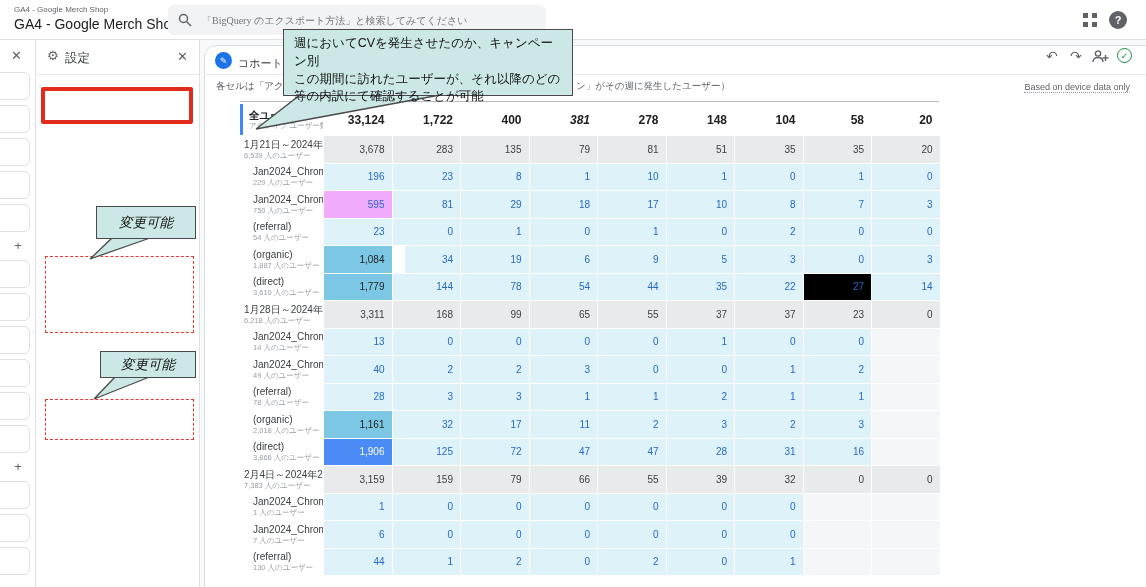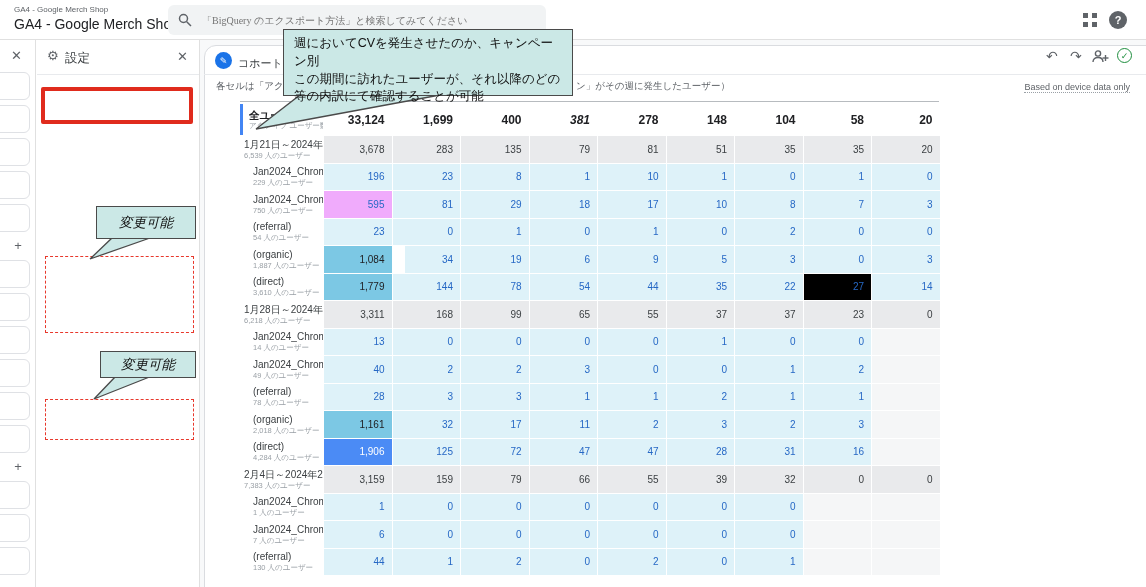--- a/index.html
+++ b/index.html
@@ -218,21 +218,21 @@
 
   <div class="tbl">
     <div class="tbl-rule"></div>
     <div>
         <div class="trow total">
           <div class="lbl">
             <div class="l1">全ユーザー</div>
             <div class="l2">アクティブ ユーザー数</div>
           </div>
           <div class="cell" style="background: rgb(255, 255, 255); color: rgb(32, 33, 36);">33,124</div>
-          <div class="cell" style="background: rgb(255, 255, 255); color: rgb(32, 33, 36);">1,699</div>
+          <div class="cell" style="background: rgb(255, 255, 255); color: rgb(32, 33, 36);">1,722</div>
           <div class="cell" style="background: rgb(255, 255, 255); color: rgb(32, 33, 36);">400</div>
           <div class="cell" style="background: rgb(255, 255, 255); color: rgb(32, 33, 36); font-style: italic;">381</div>
           <div class="cell" style="background: rgb(255, 255, 255); color: rgb(32, 33, 36);">278</div>
           <div class="cell" style="background: rgb(255, 255, 255); color: rgb(32, 33, 36);">148</div>
           <div class="cell" style="background: rgb(255, 255, 255); color: rgb(32, 33, 36);">104</div>
           <div class="cell" style="background: rgb(255, 255, 255); color: rgb(32, 33, 36);">58</div>
           <div class="cell" style="background: rgb(255, 255, 255); color: rgb(32, 33, 36);">20</div>
         </div>
         <div class="trow cohort">
           <div class="lbl">
@@ -395,21 +395,21 @@
           <div class="cell" style="background: rgb(222, 242, 249); color: rgb(38, 104, 197);">11</div>
           <div class="cell" style="background: rgb(222, 242, 249); color: rgb(38, 104, 197);">2</div>
           <div class="cell" style="background: rgb(222, 242, 249); color: rgb(38, 104, 197);">3</div>
           <div class="cell" style="background: rgb(222, 242, 249); color: rgb(38, 104, 197);">2</div>
           <div class="cell" style="background: rgb(222, 242, 249); color: rgb(38, 104, 197);">3</div>
           <div class="cell" style="background: rgb(245, 246, 247); color: rgb(154, 160, 166);"></div>
         </div>
         <div class="trow sub">
           <div class="lbl">
             <div class="l1">(direct)</div>
-            <div class="l2">4,284 人のユーザー</div>
+            <div class="l2">3,866 人のユーザー</div>
           </div>
           <div class="cell" style="background: rgb(75, 139, 245); color: rgb(255, 255, 255);">1,906</div>
           <div class="cell" style="background: rgb(222, 242, 249); color: rgb(38, 104, 197);">125</div>
           <div class="cell" style="background: rgb(222, 242, 249); color: rgb(38, 104, 197);">72</div>
           <div class="cell" style="background: rgb(222, 242, 249); color: rgb(38, 104, 197);">47</div>
           <div class="cell" style="background: rgb(222, 242, 249); color: rgb(38, 104, 197);">47</div>
           <div class="cell" style="background: rgb(222, 242, 249); color: rgb(38, 104, 197);">28</div>
           <div class="cell" style="background: rgb(222, 242, 249); color: rgb(38, 104, 197);">31</div>
           <div class="cell" style="background: rgb(222, 242, 249); color: rgb(38, 104, 197);">16</div>
           <div class="cell" style="background: rgb(245, 246, 247); color: rgb(154, 160, 166);"></div>

